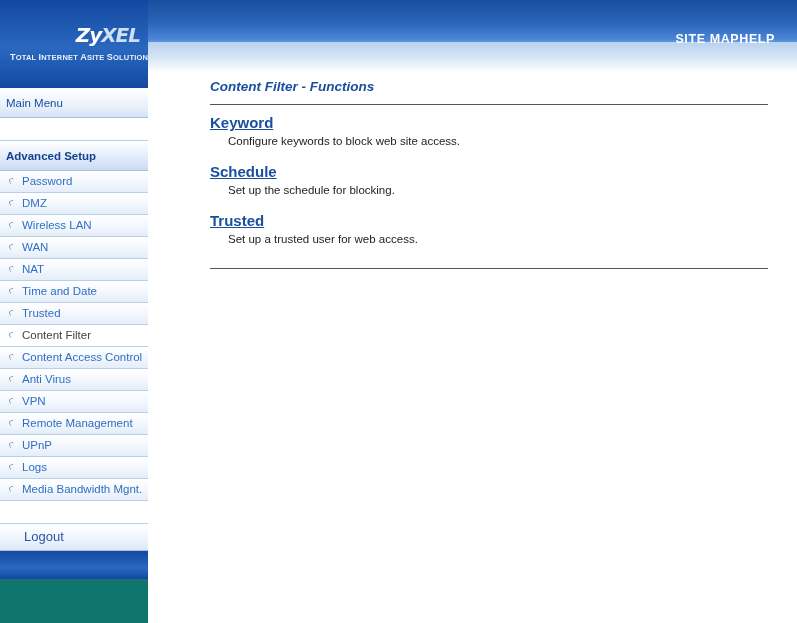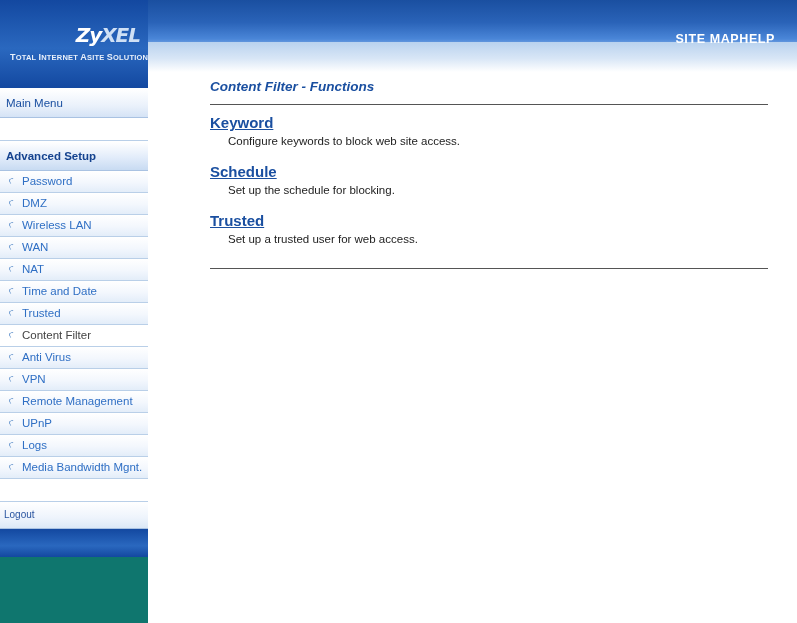--- a/index.html
+++ b/index.html
@@ -160,22 +160,22 @@
     box-sizing: border-box;
   }
   .side-spacer {
     height: 22px;
     background: #ffffff;
     border-bottom: 1px solid #b9cfe8;
   }
   .side-logout {
     height: 26px;
     line-height: 26px;
-    padding-left: 4px;
-    font-size: 10px;
+    padding-left: 24px;
+    font-size: 13px;
     color: #2a55a0;
     background: linear-gradient(to bottom, #ffffff 0%, #eef4fc 60%, #dbe8f7 100%);
     border-bottom: 1px solid #a9c2e2;
     cursor: pointer;
   }
   .side-foot {
     height: 28px;
     background: linear-gradient(to bottom, #1348a0 0%, #2a68bf 60%, #1348a0 100%);
   }
 
@@ -289,20 +289,24 @@
       <span class="bullet"></span>
       <span>Time and Date</span>
     </div>
     <div class="side-item">
       <span class="bullet"></span>
       <span>Trusted</span>
     </div>
     <div class="side-item selected">
       <span class="bullet"></span>
       <span>Content Filter</span>
+    </div>
+    <div class="side-item">
+      <span class="bullet"></span>
+      <span>Content Access Control</span>
     </div>
     <div class="side-item">
       <span class="bullet"></span>
       <span>Anti Virus</span>
     </div>
     <div class="side-item">
       <span class="bullet"></span>
       <span>VPN</span>
     </div>
     <div class="side-item">

